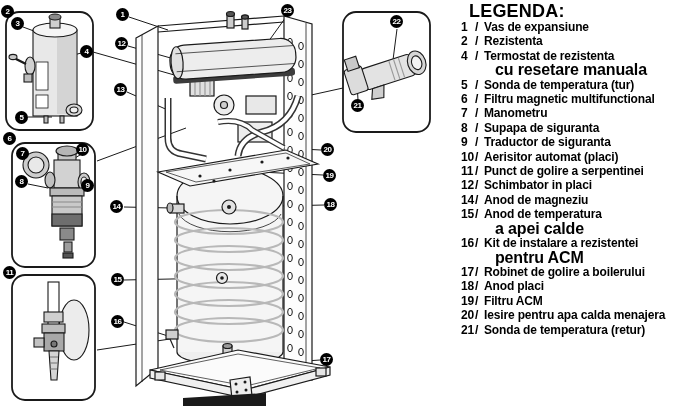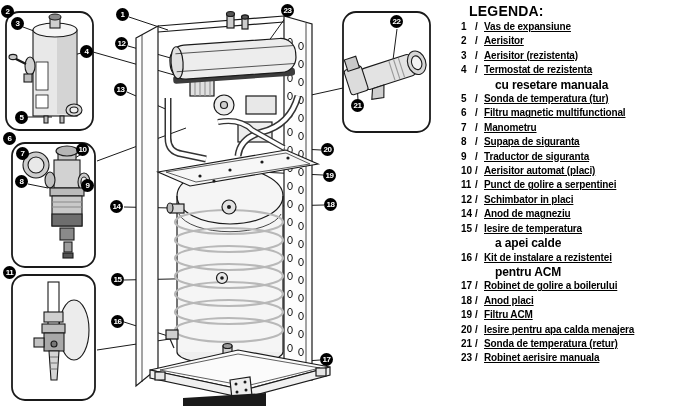--- a/index.html
+++ b/index.html
@@ -6,25 +6,25 @@
   .stage{position:relative;width:700px;height:407px;background:#fff;overflow:hidden;
          font-family:"Liberation Sans",sans-serif;color:#000;}
   svg{position:absolute;left:0;top:0;}
   
   .co{position:absolute;width:13px;height:13px;border-radius:50%;background:#000;color:#fff;
       display:flex;align-items:center;justify-content:center;
       font-size:8px;font-weight:bold;letter-spacing:-0.5px;z-index:5;
       font-family:"Liberation Sans",sans-serif;}
   
   .legend{position:absolute;left:461px;top:3px;width:238px;font-weight:bold;z-index:4;}
-  .ltitle{font-size:14px;line-height:17px;letter-spacing:0.2px;padding-left:8px;}
-  .lrow{font-size:10px;line-height:14.4px;white-space:nowrap;letter-spacing:-0.15px;text-decoration:underline;}
+  .ltitle{font-size:18px;line-height:17px;letter-spacing:0.2px;padding-left:8px;}
+  .lrow{font-size:12px;line-height:14.4px;white-space:nowrap;letter-spacing:-0.15px;}
   .lnum{display:inline-block;width:14px;}
   .lsep{display:inline-block;width:9px;}
-  .lcont{font-size:12px;line-height:14.4px;padding-left:34px;letter-spacing:-0.15px;}
+  .lcont{font-size:16px;line-height:14.4px;padding-left:34px;letter-spacing:-0.15px;}
 </style>
 </head>
 <body>
 
 <div class="stage">
 
   <svg width="700" height="407" viewBox="0 0 700 407">
     <defs>
       <g id="hole">
           <ellipse rx="2.3" ry="3.7" fill="#fff" stroke="#1a1a1a" stroke-width="1"></ellipse>
@@ -299,38 +299,36 @@
     <div class="co" style="left:321px;top:143px">20</div>
     <div class="co" style="left:351px;top:99px">21</div>
     <div class="co" style="left:390px;top:15px">22</div>
     <div class="co" style="left:281px;top:4px">23</div>
   </div>
 
   <div class="legend">
     <div class="ltitle">LEGENDA:</div>
 
     <div class="lrow"><span class="lnum">1</span><span class="lsep">/</span><span>Vas de expansiune</span></div>
-    <div class="lrow"><span class="lnum">2</span><span class="lsep">/</span><span>Aerisitor</span></div>
-    <div class="lrow"><span class="lnum">3</span><span class="lsep">/</span><span>Aerisitor (rezistenta)</span></div>
+    <div class="lrow"><span class="lnum">2</span><span class="lsep">/</span><span>Rezistenta</span></div>
     <div class="lrow"><span class="lnum">4</span><span class="lsep">/</span><span>Termostat de rezistenta</span></div>
     <div class="lcont">cu resetare manuala</div>
     <div class="lrow"><span class="lnum">5</span><span class="lsep">/</span><span>Sonda de temperatura (tur)</span></div>
     <div class="lrow"><span class="lnum">6</span><span class="lsep">/</span><span>Filtru magnetic multifunctional</span></div>
     <div class="lrow"><span class="lnum">7</span><span class="lsep">/</span><span>Manometru</span></div>
     <div class="lrow"><span class="lnum">8</span><span class="lsep">/</span><span>Supapa de siguranta</span></div>
     <div class="lrow"><span class="lnum">9</span><span class="lsep">/</span><span>Traductor de siguranta</span></div>
     <div class="lrow"><span class="lnum">10</span><span class="lsep">/</span><span>Aerisitor automat (placi)</span></div>
     <div class="lrow"><span class="lnum">11</span><span class="lsep">/</span><span>Punct de golire a serpentinei</span></div>
     <div class="lrow"><span class="lnum">12</span><span class="lsep">/</span><span>Schimbator in placi</span></div>
     <div class="lrow"><span class="lnum">14</span><span class="lsep">/</span><span>Anod de magneziu</span></div>
-    <div class="lrow"><span class="lnum">15</span><span class="lsep">/</span><span>Iesire de temperatura</span></div>
+    <div class="lrow"><span class="lnum">15</span><span class="lsep">/</span><span>Anod de temperatura</span></div>
     <div class="lcont">a apei calde</div>
     <div class="lrow"><span class="lnum">16</span><span class="lsep">/</span><span>Kit de instalare a rezistentei</span></div>
     <div class="lcont">pentru ACM</div>
     <div class="lrow"><span class="lnum">17</span><span class="lsep">/</span><span>Robinet de golire a boilerului</span></div>
     <div class="lrow"><span class="lnum">18</span><span class="lsep">/</span><span>Anod placi</span></div>
     <div class="lrow"><span class="lnum">19</span><span class="lsep">/</span><span>Filtru ACM</span></div>
     <div class="lrow"><span class="lnum">20</span><span class="lsep">/</span><span>Iesire pentru apa calda menajera</span></div>
     <div class="lrow"><span class="lnum">21</span><span class="lsep">/</span><span>Sonda de temperatura (retur)</span></div>
-    <div class="lrow"><span class="lnum">23</span><span class="lsep">/</span><span>Robinet aerisire manuala</span></div>
   </div>
 
 </div>
 
 </body></html>

